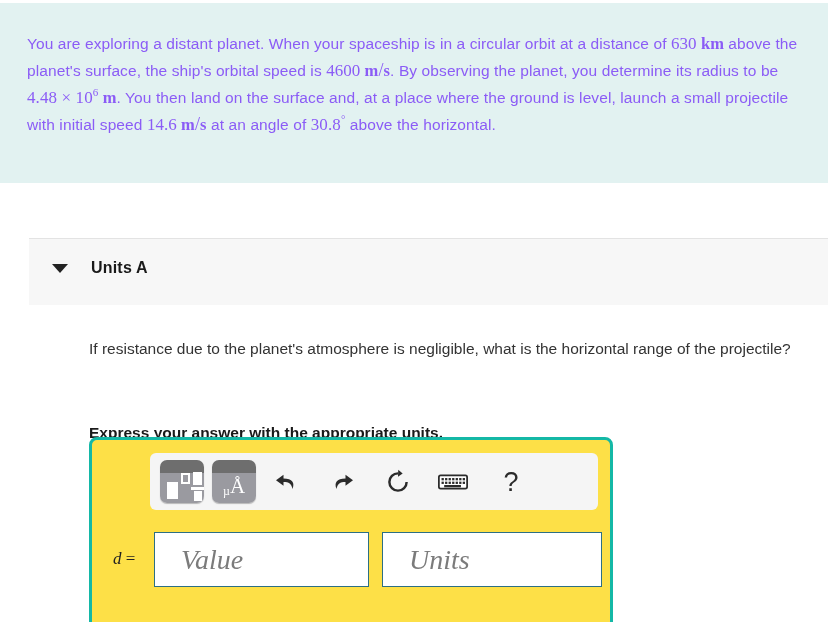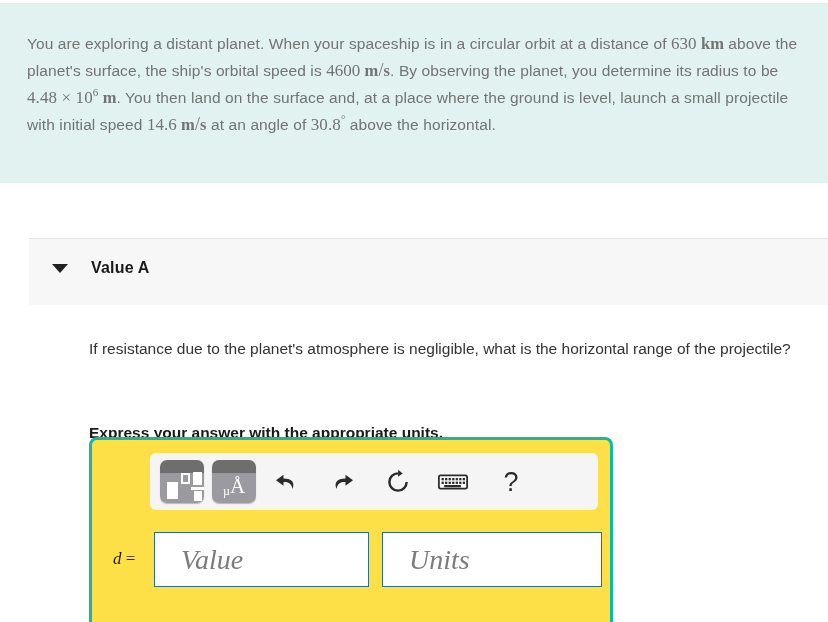--- a/index.html
+++ b/index.html
@@ -26,21 +26,21 @@
     background: #e2f2f1;
     box-sizing: border-box;
   }
   .problem-text {
     position: absolute;
     left: 27px;
     top: 27px;
     width: 775px;
     font-size: 15.5px;
     line-height: 27px;
-    color: #737373;
+    color: #8b5cf6;
     letter-spacing: 0.1px;
   }
 
   
   .mrm {
     font-family: "Liberation Serif", serif;
     font-size: 16.5px;
     font-weight: 600;
     letter-spacing: 0px;
   }
@@ -260,21 +260,21 @@
 <body>
 
 <div class="problem-banner">
   <div class="problem-text">
     <span>You are exploring a distant planet. When your spaceship is in a circular orbit at a distance of </span><span class="mnum">630</span><span>&nbsp;</span><span class="mrm">km</span><span> above the planet's surface, the ship's orbital speed is </span><span class="mnum">4600</span><span>&nbsp;</span><span class="mfrac"><span>m</span><span class="sl">/</span><span>s</span></span><span>. By observing the planet, you determine its radius to be </span><span class="msup"><span>4.48</span> <span>×</span> <span>10</span><sup>6</sup></span><span>&nbsp;</span><span class="mrm">m</span><span>. You then land on the surface and, at a place where the ground is level, launch a small projectile with initial speed </span><span class="mnum">14.6</span><span>&nbsp;</span><span class="mfrac"><span>m</span><span class="sl">/</span><span>s</span></span><span> at an angle of </span><span class="mdeg"><span>30.8</span><sup>°</sup></span><span> above the horizontal.</span>
   </div>
 </div>
 
 <div class="part-header">
   <div class="part-caret"></div>
-  <div class="part-title">Value A</div>
+  <div class="part-title">Units A</div>
 </div>
 
 <div class="question-text">If resistance due to the planet's atmosphere is negligible, what is the horizontal range of the projectile?</div>
 <div class="express-line">Express your answer with the appropriate units.</div>
 
 <div class="answer-box">
 
   <div class="toolbar">
 
     <div class="tb-btn b1">

